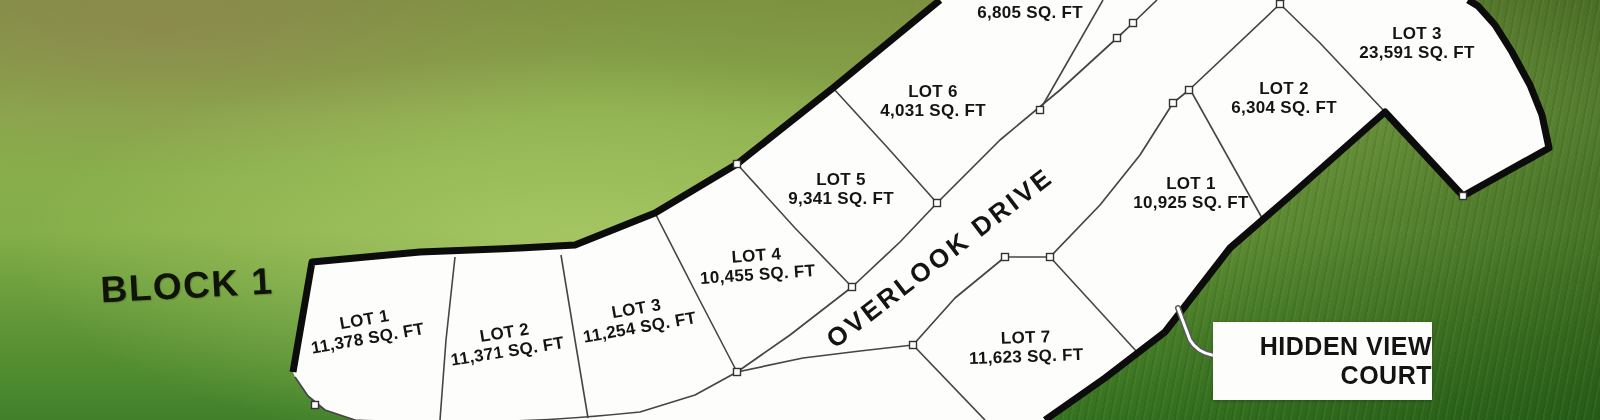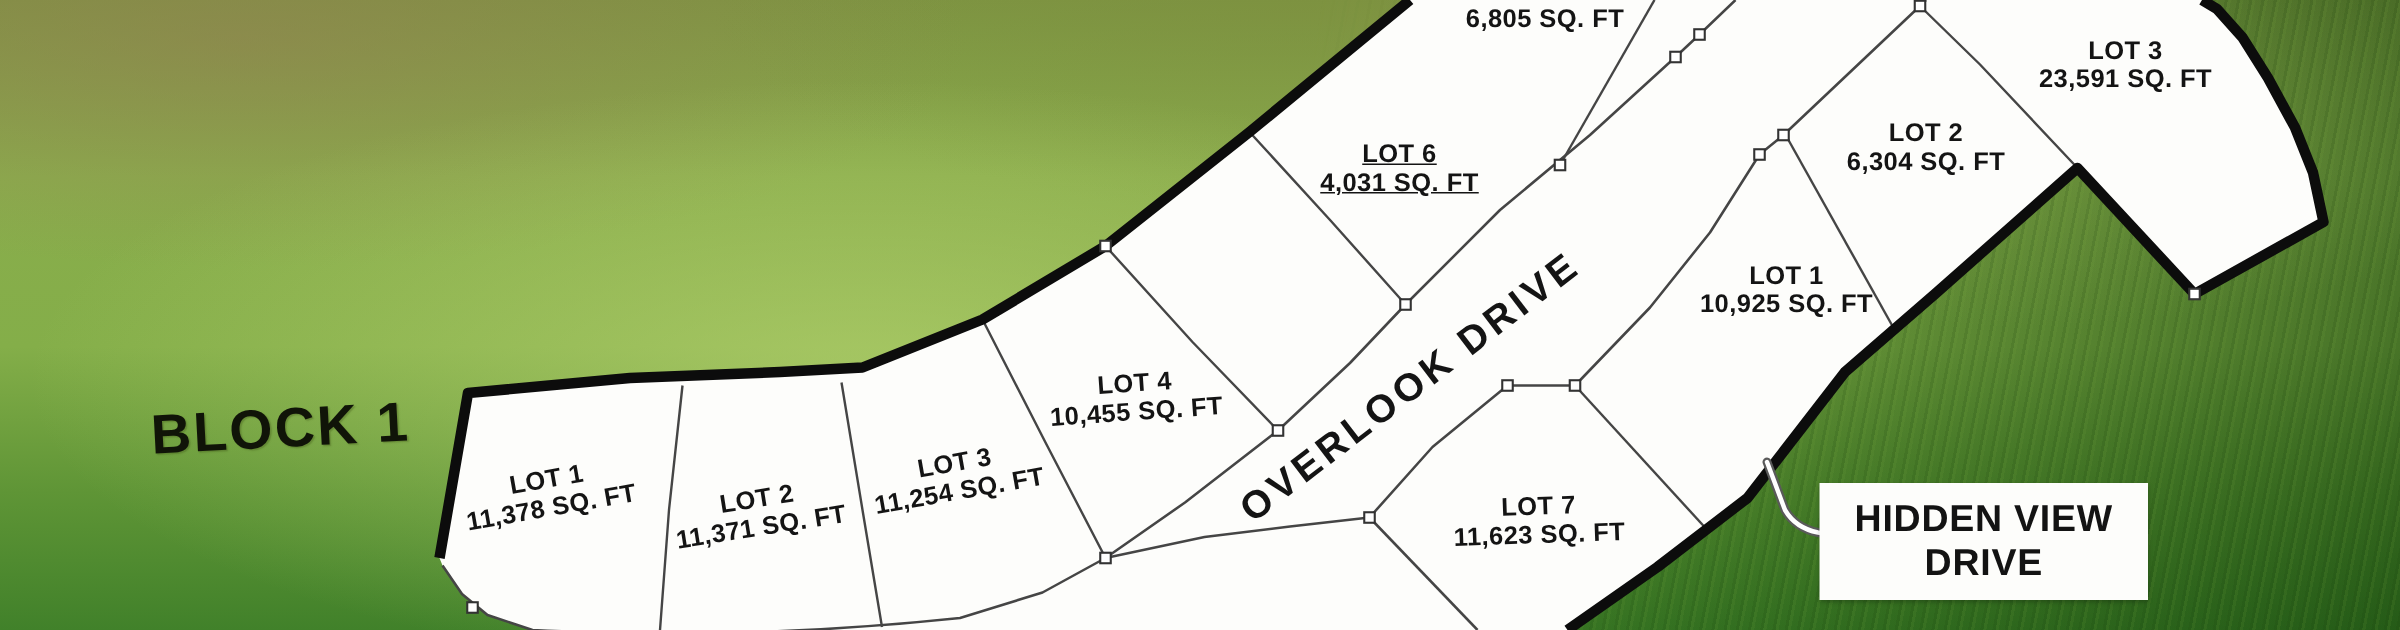--- a/index.html
+++ b/index.html
@@ -38,21 +38,21 @@
     color:#101408;font-weight:bold;font-size:37px;letter-spacing:1.5px;white-space:nowrap;
     text-shadow:1px 1px 1px rgba(60,80,20,.35);
   }
   .road-label{
     position:absolute;transform:translate(-50%,-50%) rotate(-37.5deg);
     color:#141414;font-weight:bold;font-size:26px;letter-spacing:3px;white-space:nowrap;
   }
   .court-box{
     position:absolute;left:1213px;top:322px;width:219px;height:78px;
     background:#fdfdfb;box-shadow:0 1px 3px rgba(0,0,0,.25);
-    display:flex;flex-direction:column;align-items:center;justify-content:center;
+    display:flex;flex-direction:column;align-items:flex-end;justify-content:center;
     color:#131313;font-weight:bold;font-size:25px;line-height:29px;letter-spacing:.5px;
     text-align:center;white-space:nowrap;
   }
 </style>
 </head>
 <body>
 
 <div id="scene">
 
   <div class="grass-base"></div>
@@ -124,21 +124,25 @@
     <span>11,371 SQ. FT</span>
   </div>
   <div class="lot-label" style="left:638px;top:318px;transform:translate(-50%,-50%) rotate(-10deg);">
     <span>LOT 3</span>
     <span>11,254 SQ. FT</span>
   </div>
   <div class="lot-label" style="left:757px;top:265px;transform:translate(-50%,-50%) rotate(-4deg);">
     <span>LOT 4</span>
     <span>10,455 SQ. FT</span>
   </div>
-  <div class="lot-label" style="left:933px;top:112px;text-decoration:underline;">
+  <div class="lot-label" style="left:841px;top:189px;">
+    <span>LOT 5</span>
+    <span>9,341 SQ. FT</span>
+  </div>
+  <div class="lot-label" style="left:933px;top:101px;">
     <span>LOT 6</span>
     <span>4,031 SQ. FT</span>
   </div>
   <div class="lot-label" style="left:1030px;top:3px;">
     <span>LOT 7</span>
     <span>6,805 SQ. FT</span>
   </div>
 
   <div class="lot-label" style="left:1026px;top:347px;transform:translate(-50%,-50%) rotate(-2deg);">
     <span>LOT 7</span>
@@ -154,16 +158,16 @@
   </div>
   <div class="lot-label" style="left:1417px;top:43px;">
     <span>LOT 3</span>
     <span>23,591 SQ. FT</span>
   </div>
 
   <div class="road-label" style="left:940px;top:258px;">OVERLOOK DRIVE</div>
 
   <div class="court-box">
     <span>HIDDEN VIEW</span>
-    <span>DRIVE</span>
+    <span>COURT</span>
   </div>
 
 </div>
 
 </body></html>

